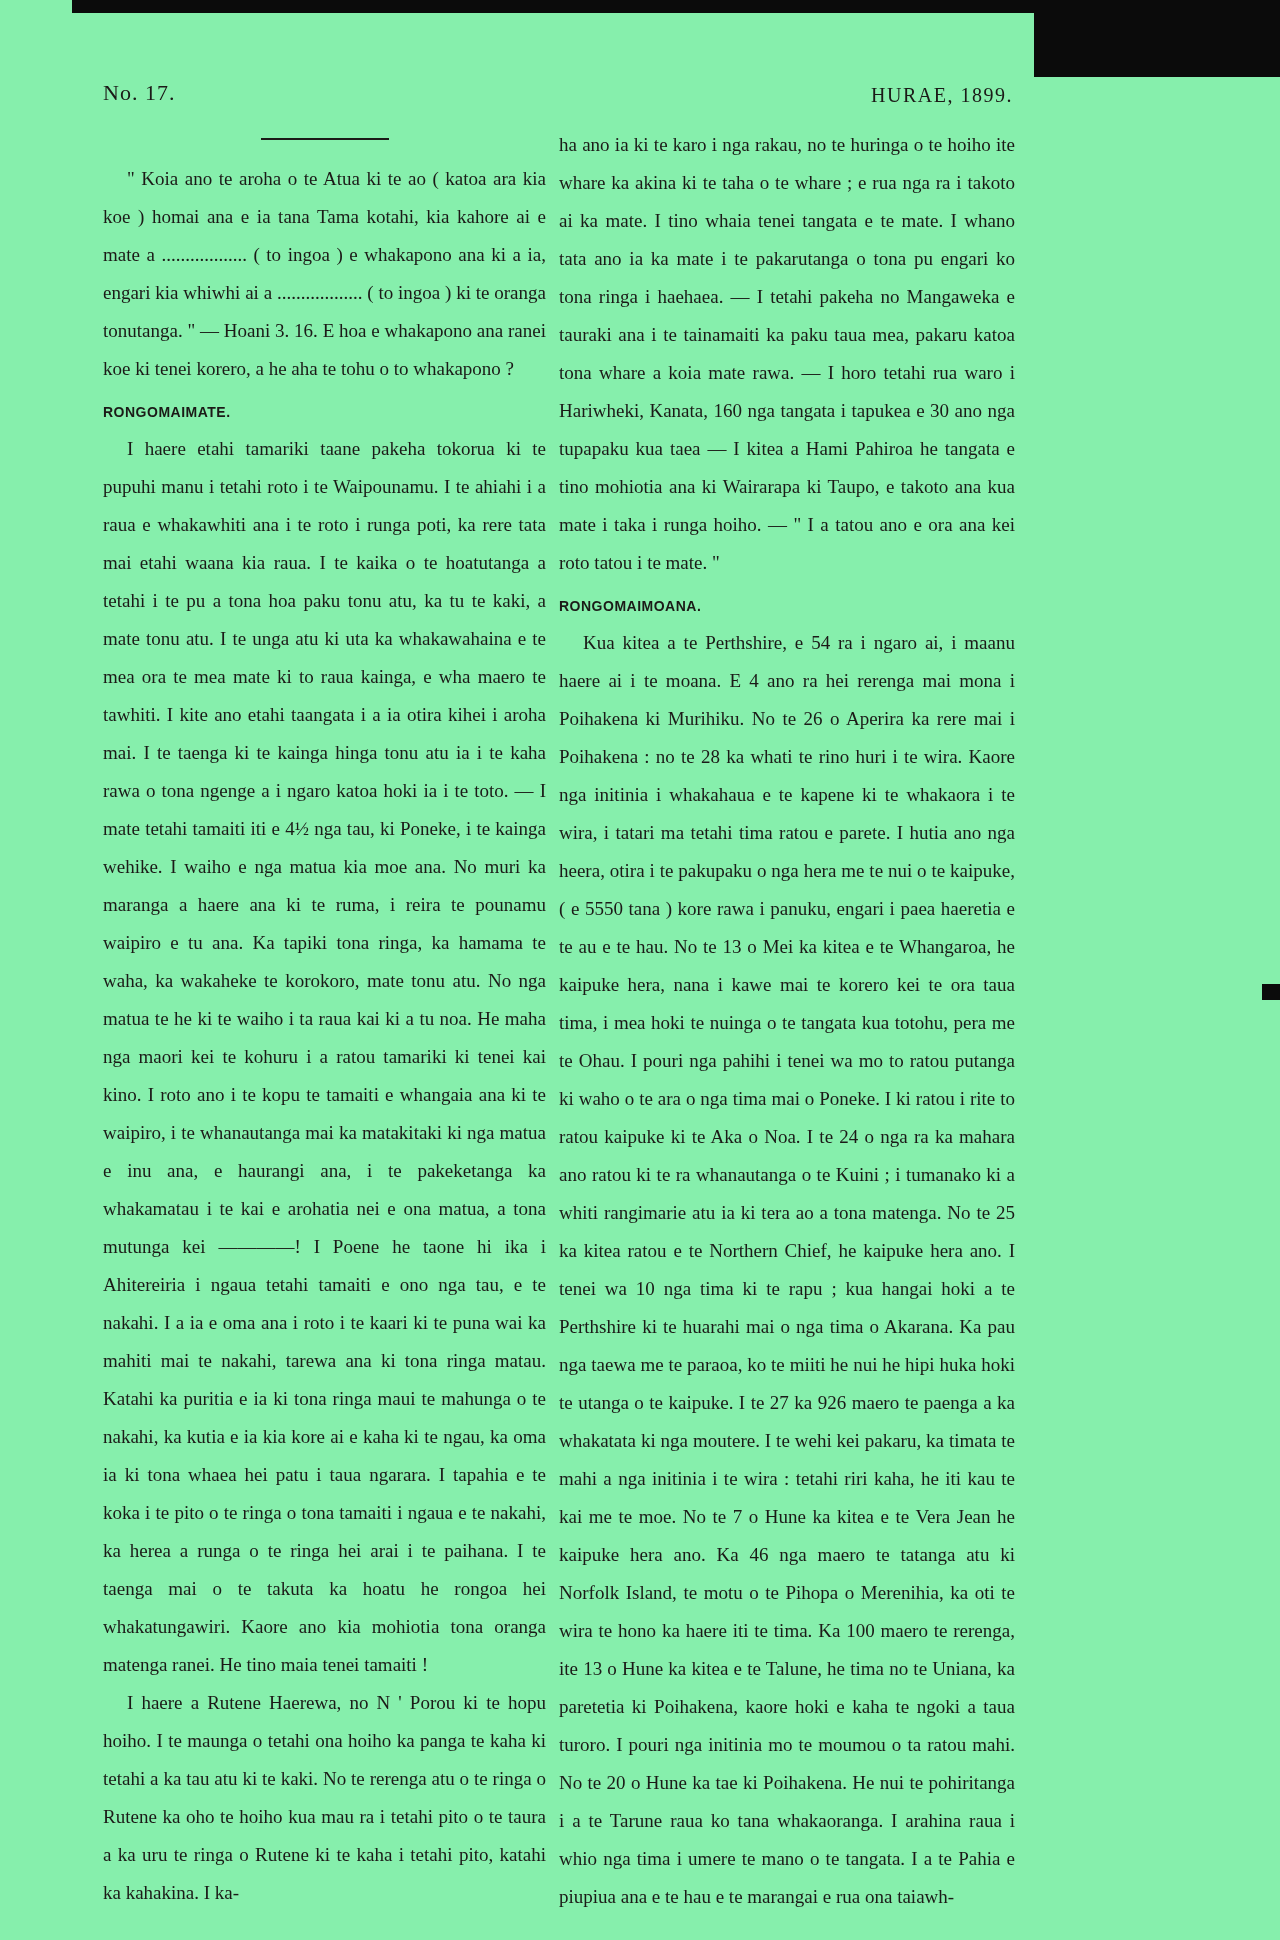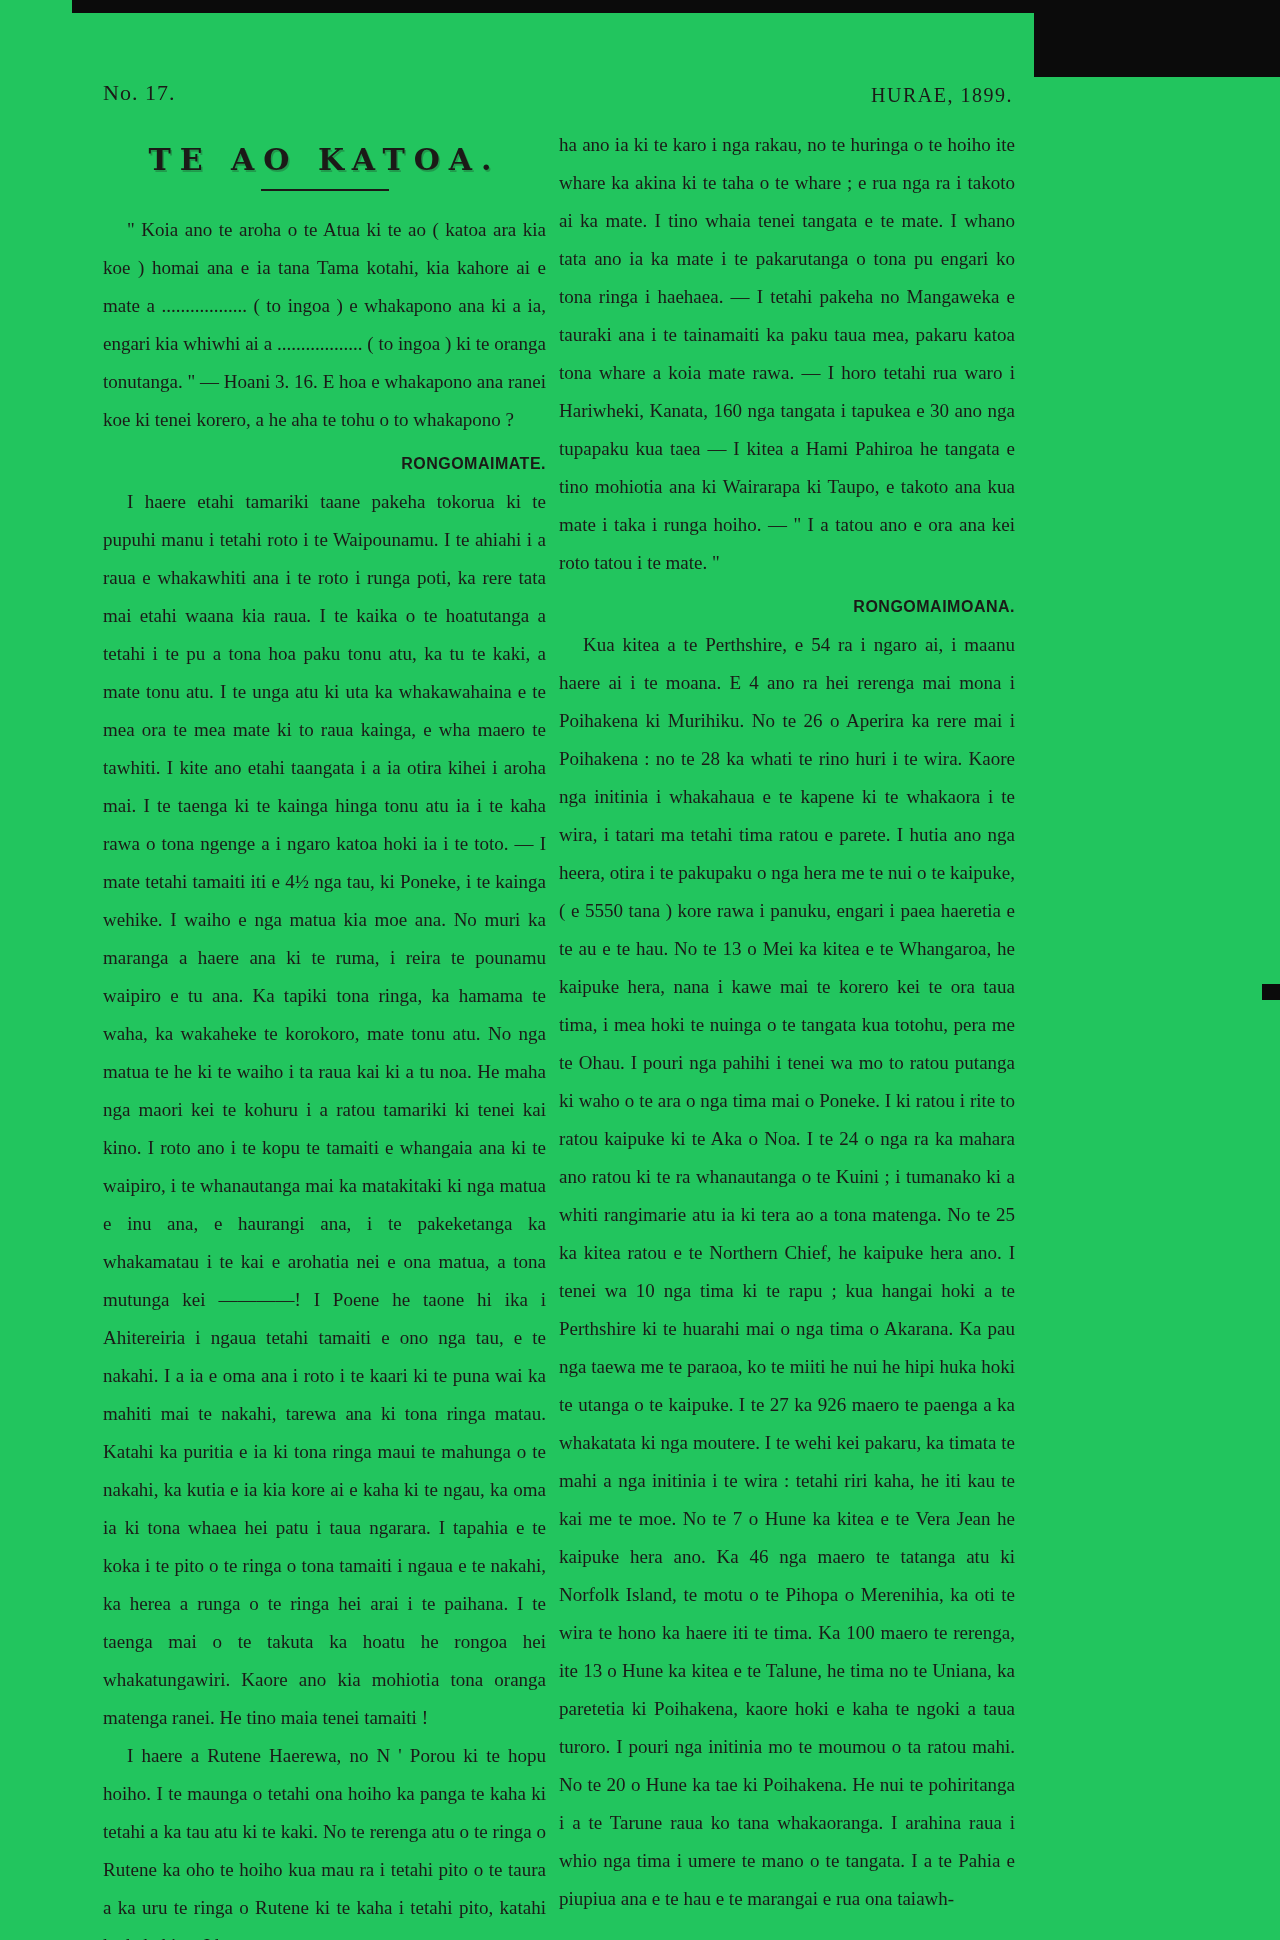--- a/index.html
+++ b/index.html
@@ -4,21 +4,21 @@
 <style>
   html, body {
     margin: 0;
     padding: 0;
     background: #e9e7e2;
   }
   .page {
     position: relative;
     width: 1280px;
     height: 1940px;
-    background: #22c55e;
+    background: #86efac;
     font-family: "Liberation Serif", serif;
     color: #1b1a17;
     overflow: hidden;
   }
   .artifact {
     position: absolute;
     background: #0b0b0b;
   }
   .bar-top   { left: 72px;   top: 0;     width: 962px; height: 13px; }
   .block-tr  { left: 1034px; top: 0;     width: 246px; height: 77px; }
@@ -77,24 +77,24 @@
     letter-spacing: 9px;
     text-shadow: 1.5px 1.5px 0 rgba(27,26,23,0.25);
   }
   .title-rule {
     width: 128px;
     border: 0;
     border-top: 2px solid #1b1a17;
     margin: 12px auto 20px auto;
   }
   .section-heading {
-    text-align: right;
+    text-align: left;
     font-family: "Liberation Sans", sans-serif;
     font-weight: bold;
-    font-size: 16px;
+    font-size: 14px;
     letter-spacing: 0.5px;
     margin: 16px 0 10px 0;
   }
   .body-text {
     font-size: 19px;
     line-height: 38px;
     text-align: justify;
     margin: 0;
   }
   .indent { text-indent: 24px; }
@@ -109,21 +109,20 @@
   <div class="artifact speck-right"></div>
 
   <header class="header">
     <div class="issue">No. 17.</div>
     <div class="date">HURAE, 1899.</div>
   </header>
 
   <main class="columns">
 
     <section class="col-left">
-      <h1 class="article-title">TE AO KATOA.</h1>
       <hr class="title-rule">
       <p class="body-text indent">" Koia ano te aroha o te Atua ki te ao ( katoa ara kia koe ) homai ana e ia tana Tama kotahi, kia kahore ai e mate a .................. ( to ingoa ) e whakapono ana ki a ia, engari kia whiwhi ai a .................. ( to ingoa ) ki te oranga tonutanga. " — Hoani 3. 16.  E hoa e whakapono ana ranei koe ki tenei korero, a he aha te tohu o to whakapono ?</p>
       <h2 class="section-heading">RONGOMAIMATE.</h2>
       <p class="body-text indent">I haere etahi tamariki taane pakeha tokorua ki te pupuhi manu i tetahi roto i te Waipounamu.  I te ahiahi i a raua e whakawhiti ana i te roto i runga poti, ka rere tata mai etahi waana kia raua.  I te kaika o te hoatutanga a tetahi i te pu a tona hoa paku tonu atu, ka tu te kaki, a mate tonu atu.  I te unga atu ki uta ka whakawahaina e te mea ora te mea mate ki to raua kainga, e wha maero te tawhiti.  I kite ano etahi taangata i a ia otira kihei i aroha mai.  I te taenga ki te kainga hinga tonu atu ia i te kaha rawa o tona ngenge a i ngaro katoa hoki ia i te toto. — I mate tetahi tamaiti iti e 4½ nga tau, ki Poneke, i te kainga wehike.  I waiho e nga matua kia moe ana.  No muri ka maranga a haere ana ki te ruma, i reira te pounamu waipiro e tu ana.  Ka tapiki tona ringa, ka hamama te waha, ka wakaheke te korokoro, mate tonu atu.  No nga matua te he ki te waiho i ta raua kai ki a tu noa.  He maha nga maori kei te kohuru i a ratou tamariki ki tenei kai kino.  I roto ano i te kopu te tamaiti e whangaia ana ki te waipiro, i te whanautanga mai ka matakitaki ki nga matua e inu ana, e haurangi ana, i te pakeketanga ka whakamatau i te kai e arohatia nei e ona matua, a tona mutunga kei ————!  I Poene he taone hi ika i Ahitereiria i ngaua tetahi tamaiti e ono nga tau, e te nakahi.  I a ia e oma ana i roto i te kaari ki te puna wai ka mahiti mai te nakahi, tarewa ana ki tona ringa matau.  Katahi ka puritia e ia ki tona ringa maui te mahunga o te nakahi, ka kutia e ia kia kore ai e kaha ki te ngau, ka oma ia ki tona whaea hei patu i taua ngarara.  I tapahia e te koka i te pito o te ringa o tona tamaiti i ngaua e te nakahi, ka herea a runga o te ringa hei arai i te paihana.  I te taenga mai o te takuta ka hoatu he rongoa hei whakatungawiri.  Kaore ano kia mohiotia tona oranga matenga ranei.  He tino maia tenei tamaiti !</p>
       <p class="body-text indent">I haere a Rutene Haerewa, no N ' Porou ki te hopu hoiho.  I te maunga o tetahi ona hoiho ka panga te kaha ki tetahi a ka tau atu ki te kaki.  No te rerenga atu o te ringa o Rutene ka oho te hoiho kua mau ra i tetahi pito o te taura a ka uru te ringa o Rutene ki te kaha i tetahi pito, katahi ka kahakina.  I ka-</p>
     </section>
 
     <section class="col-right">
       <p class="body-text">ha ano ia ki te karo i nga rakau, no te huringa o te hoiho ite whare ka akina ki te taha o te whare ; e rua nga ra i takoto ai ka mate.  I tino whaia tenei tangata e te mate.  I whano tata ano ia ka mate i te pakarutanga o tona pu engari ko tona ringa i haehaea. — I tetahi pakeha no Mangaweka e tauraki ana i te tainamaiti ka paku taua mea, pakaru katoa tona whare a koia mate rawa. — I horo tetahi rua waro i Hariwheki, Kanata, 160 nga tangata i tapukea e 30 ano nga tupapaku kua taea — I kitea a Hami Pahiroa he tangata e tino mohiotia ana ki Wairarapa ki Taupo, e takoto ana kua mate i taka i runga hoiho. — " I a tatou ano e ora ana kei roto tatou i te mate. "</p>
       <h2 class="section-heading">RONGOMAIMOANA.</h2>

